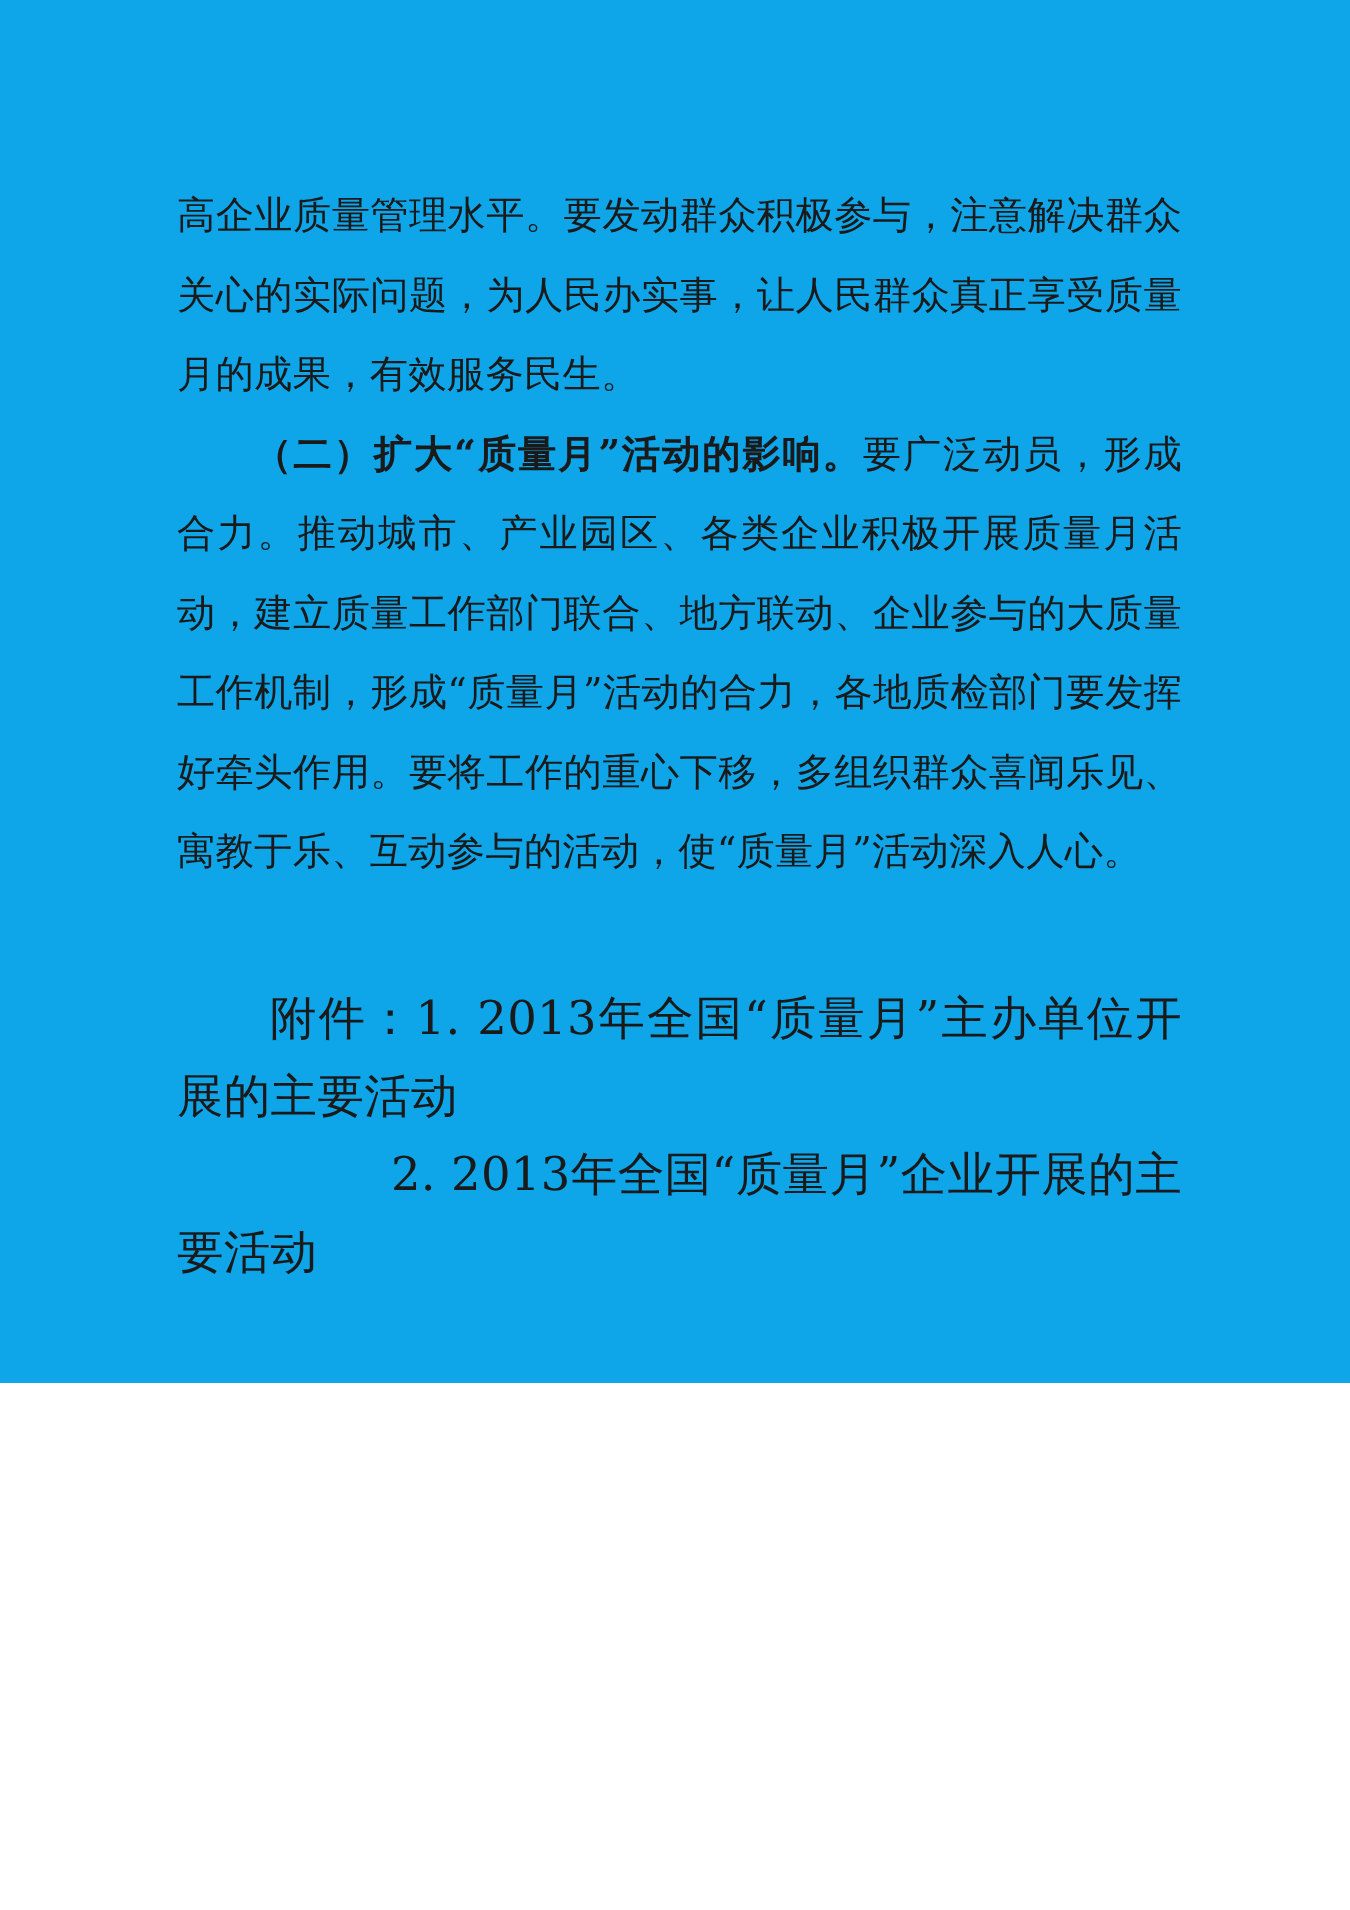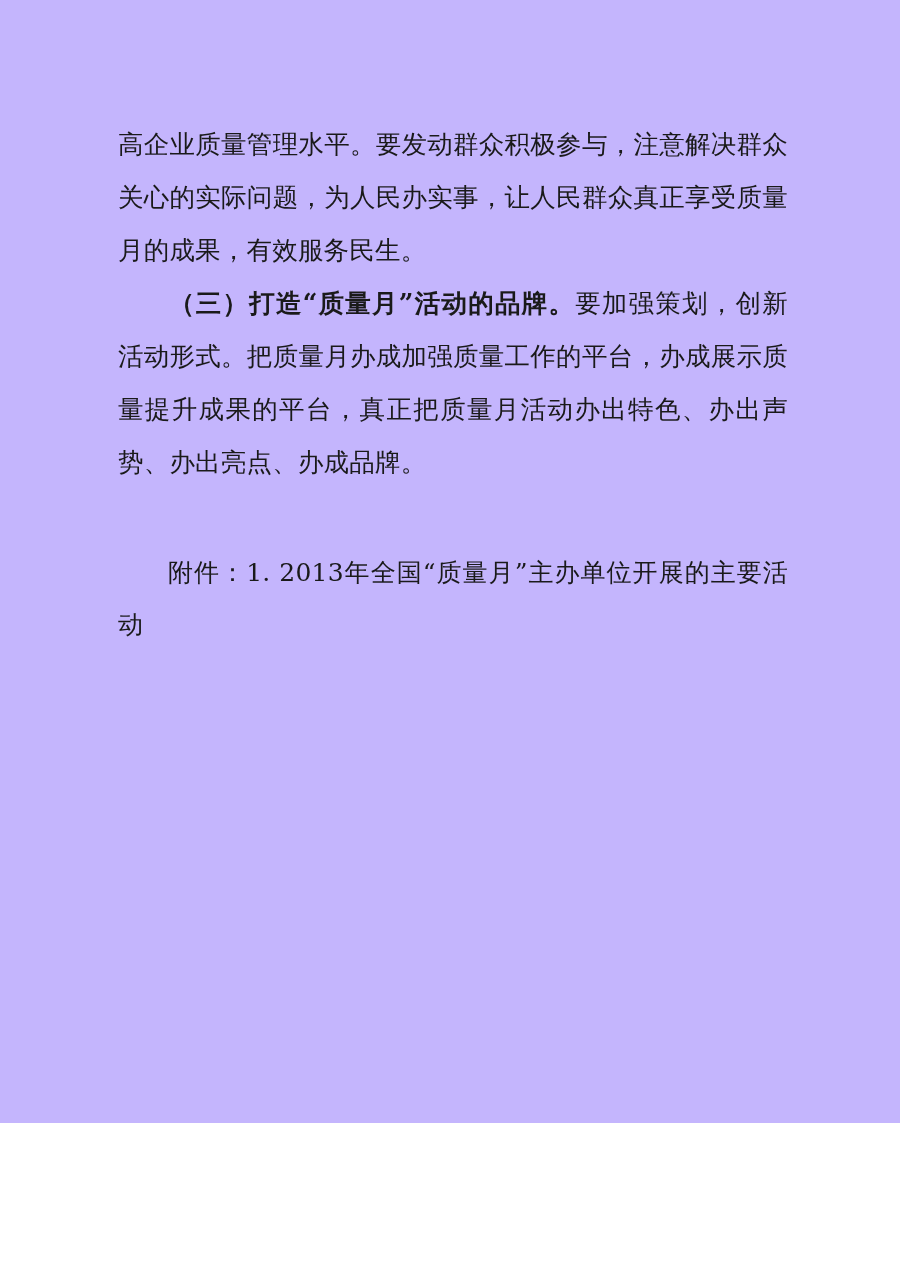--- a/index.html
+++ b/index.html
@@ -7,22 +7,22 @@
     padding: 0;
     background: #ffffff;
   }
   body {
     font-family: "DejaVu Serif", "Liberation Serif", serif;
     color: #1a1a1a;
   }
   .page {
     position: relative;
     width: 900px;
-    height: 1123px;
-    background: #c4b5fd;
+    height: 922px;
+    background: #0ea5e9;
     box-sizing: border-box;
     padding: 118px 112px 60px 118px;
     overflow: hidden;
   }
   .doc-body {
     font-size: 25.5px;
     line-height: 53px;
     text-align: justify;
     text-justify: inter-ideograph;
     letter-spacing: 0.2px;
@@ -33,44 +33,45 @@
   }
   p.indent2 {
     margin: 0;
     text-indent: 2em;
   }
   .bold-head {
     font-weight: bold;
   }
   .attach-block {
     margin-top: 58px;
-    font-size: 25px;
+    font-size: 31px;
     line-height: 52px;
   }
   .attach-line-1 {
     margin: 0;
     text-indent: 2em;
   }
   .attach-line-n {
     margin: 0;
     text-indent: 4.6em;
   }
 </style>
 </head>
 <body>
 
 <div class="page">
   <div class="doc-body">
 
     <p class="para">高企业质量管理水平。要发动群众积极参与，注意解决群众关心的实际问题，为人民办实事，让人民群众真正享受质量月的成果，有效服务民生。</p>
 
+    <p class="indent2">
+      <span class="bold-head">（二）扩大“质量月”活动的影响。</span><span>要广泛动员，形成合力。推动城市、产业园区、各类企业积极开展质量月活动，建立质量工作部门联合、地方联动、企业参与的大质量工作机制，形成“质量月”活动的合力，各地质检部门要发挥好牵头作用。要将工作的重心下移，多组织群众喜闻乐见、寓教于乐、互动参与的活动，使“质量月”活动深入人心。</span>
+    </p>
 
-    <p class="indent2">
-      <span class="bold-head">（三）打造“质量月”活动的品牌。</span><span>要加强策划，创新活动形式。把质量月办成加强质量工作的平台，办成展示质量提升成果的平台，真正把质量月活动办出特色、办出声势、办出亮点、办成品牌。</span>
-    </p>
 
 
     <div class="attach-block">
       <p class="attach-line-1"><span>附件：</span><span>1. 2013年全国“质量月”主办单位开展的主要活动</span></p>
+      <p class="attach-line-n">2. 2013年全国“质量月”企业开展的主要活动</p>
     </div>
 
   </div>
 </div>
 
 </body></html>

